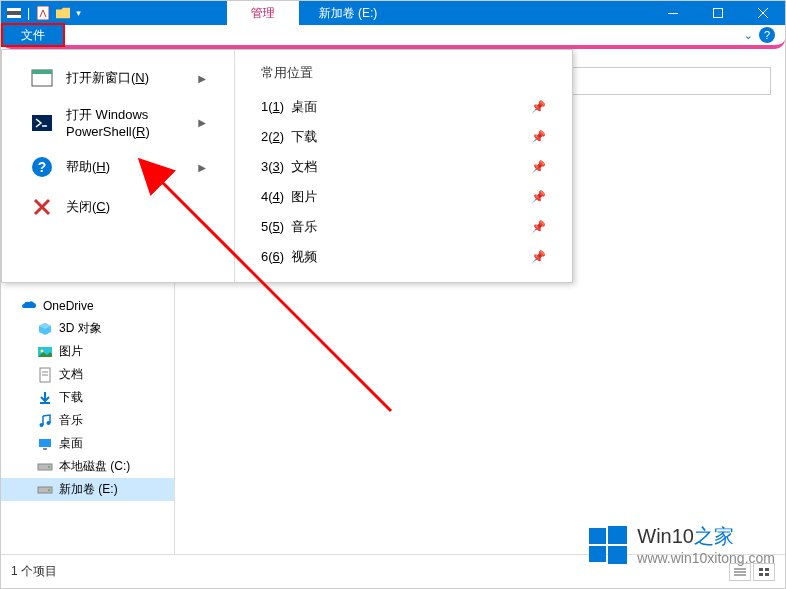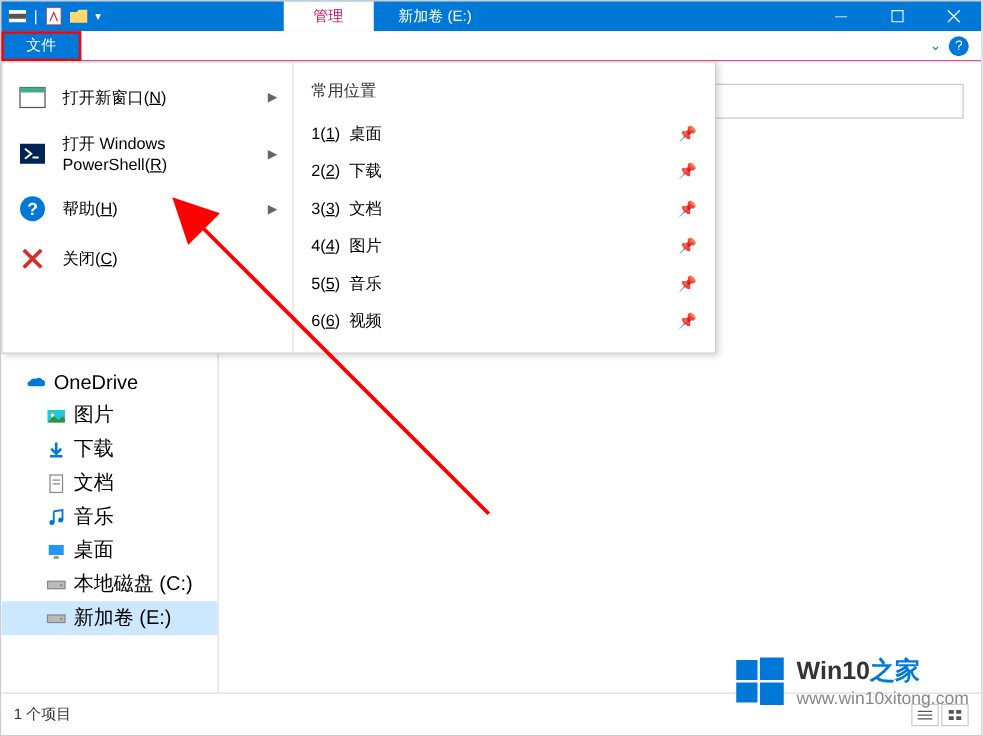--- a/index.html
+++ b/index.html
@@ -8,39 +8,39 @@
     
     .titlebar { height: 24px; background: #0078d7; color: #fff; display: flex; align-items: center; font-size: 12px; }
     .qat { display: flex; align-items: center; gap: 6px; padding: 0 6px; height: 100%; }
     .qat-icon { width: 14px; height: 14px; display: flex; align-items: center; justify-content: center; }
     .title-tab-mgmt { background: #fff; color: #be185d; height: 24px; padding: 0 24px; display: flex; align-items: center; margin-left: 140px; }
     .title-text { padding: 0 20px; }
     .win-controls { margin-left: auto; display: flex; }
     .win-btn { width: 45px; height: 24px; display: flex; align-items: center; justify-content: center; cursor: pointer; }
     
     
-    .ribbon-tabs { height: 24px; background: #fff; border-bottom: 1px solid #ec4899; display: flex; align-items: center; font-size: 12px; position: relative; }
+    .ribbon-tabs { height: 24px; background: #fff; border-bottom: 4px solid #ec4899; display: flex; align-items: center; font-size: 12px; position: relative; border-radius: 10px; }
     .file-tab { background: #0078d7; color: #fff; height: 24px; padding: 0 18px; display: flex; align-items: center; border: 2px solid red; box-sizing: border-box; }
     .ribbon-expand { margin-left: auto; padding: 0 10px; color: #0078d7; display: flex; align-items: center; gap: 6px; }
     .help-circle { width: 16px; height: 16px; border-radius: 50%; background: #0078d7; color: #fff; display: flex; align-items: center; justify-content: center; font-size: 11px; }
     
     
     .file-menu { position: absolute; top: 48px; left: 0; width: 572px; background: #fff; border: 1px solid #ccc; box-shadow: 2px 2px 6px rgba(0,0,0,0.2); z-index: 100; display: flex; }
-    .file-menu-left { width: 232px; padding: 8px 0; }
+    .file-menu-left { width: 232px; padding: 8px 16px; }
     .file-menu-item { display: flex; align-items: center; padding: 8px 12px; gap: 12px; font-size: 13px; cursor: pointer; position: relative; }
     .fm-icon { width: 24px; height: 24px; display: flex; align-items: center; justify-content: center; flex-shrink: 0; }
     .fm-arrow { margin-left: auto; color: #666; font-size: 10px; }
-    .file-menu-right { flex: 1; border-left: 1px solid #ddd; padding: 10px 0; }
+    .file-menu-right { flex: 1; border-left: 1px solid #ddd; padding: 10px 12px; }
     .fm-right-title { font-size: 13px; padding: 4px 14px 10px; color: #333; }
     .fm-right-item { display: flex; align-items: center; padding: 6px 14px; font-size: 13px; cursor: pointer; }
     .pin-icon { margin-left: auto; color: #888; font-size: 12px; }
     
     
     .content-area { position: absolute; top: 48px; left: 0; right: 0; bottom: 22px; display: flex; }
-    .nav-pane { width: 174px; border-right: 1px solid #ddd; background: #fff; font-size: 16px; overflow: hidden; padding-top: 246px; }
+    .nav-pane { width: 174px; border-right: 1px solid #ddd; background: #fff; font-size: 12px; overflow: hidden; padding-top: 246px; }
     .nav-item { display: flex; align-items: center; padding: 3px 6px 3px 20px; gap: 6px; cursor: pointer; white-space: nowrap; }
     .nav-item.indent { padding-left: 36px; }
     .nav-item.selected { background: #cce8ff; }
     .nav-icon { width: 16px; height: 16px; flex-shrink: 0; }
     
     .main-pane { flex: 1; display: flex; flex-direction: column; }
     .search-row { padding: 18px 14px 6px; }
     .search-box { border: 1px solid #ccc; padding: 4px 8px; display: flex; align-items: center; gap: 6px; font-size: 13px; color: #777; }
     .columns-header { display: flex; padding: 12px 14px 4px; font-size: 12px; color: #333; gap: 80px; }
     .file-row { display: flex; padding: 6px 14px; font-size: 12px; gap: 48px; }
@@ -50,21 +50,21 @@
     .view-toggles { margin-left: auto; display: flex; gap: 2px; }
     .view-toggle { width: 22px; height: 18px; border: 1px solid #ccc; display: flex; align-items: center; justify-content: center; cursor: pointer; }
     
     
     .red-arrow { position: absolute; top: 150px; left: 130px; z-index: 200; pointer-events: none; }
     
     
     .watermark { position: absolute; bottom: 22px; right: 10px; display: flex; align-items: center; gap: 8px; z-index: 50; }
     .watermark-logo { width: 42px; height: 42px; }
     .watermark-text { display: flex; flex-direction: column; }
-    .wm-main { font-size: 20px; color: #333; font-weight: 700; }
+    .wm-main { font-size: 20px; color: #333; font-weight: 400; }
     .wm-main .accent { color: #0078d7; }
     .wm-sub { font-size: 14px; color: #888; }
     
     u { text-decoration: underline; }
   </style>
 </head>
 <body>
 
 <div class="titlebar">
   <div class="qat">
@@ -120,40 +120,47 @@
 <div class="content-area">
   <div class="nav-pane">
     <div class="nav-item">
       <span class="nav-icon"><svg width="16" height="16" viewBox="0 0 16 16">
             <path d="M3 10 Q1 10 1 8 Q1 6 3 6 Q4 3 8 4 Q11 2 13 5 Q15 5 15 8 Q15 10 13 10 Z" fill="#0078d7"></path>
           </svg></span>
       <span>OneDrive</span>
     </div>
     <div class="nav-item indent">
       <span class="nav-icon"><svg width="16" height="16" viewBox="0 0 16 16">
+            <path d="M8 2 L14 5 L14 11 L8 14 L2 11 L2 5 Z" fill="#4fc3f7"></path>
+            <path d="M8 2 L14 5 L8 8 L2 5 Z" fill="#81d4fa"></path>
+          </svg></span>
+      <span>3D 对象</span>
+    </div>
+    <div class="nav-item indent">
+      <span class="nav-icon"><svg width="16" height="16" viewBox="0 0 16 16">
             <rect x="1" y="3" width="14" height="10" fill="#26c6da"></rect>
             <circle cx="5" cy="7" r="1.5" fill="#fff176"></circle>
             <path d="M1 13 L6 8 L10 11 L13 8 L15 10 L15 13 Z" fill="#388e3c"></path>
           </svg></span>
       <span>图片</span>
     </div>
     <div class="nav-item indent">
       <span class="nav-icon"><svg width="16" height="16" viewBox="0 0 16 16">
-            <path d="M8 2 L8 10 M4 7 L8 11 L12 7" stroke="#0078d7" stroke-width="2" fill="none"></path>
-            <line x1="3" y1="13" x2="13" y2="13" stroke="#0078d7" stroke-width="2"></line>
-          </svg></span>
-      <span>下载</span>
-    </div>
-    <div class="nav-item indent">
-      <span class="nav-icon"><svg width="16" height="16" viewBox="0 0 16 16">
             <rect x="3" y="1" width="10" height="14" fill="#fff" stroke="#888"></rect>
             <line x1="5" y1="5" x2="11" y2="5" stroke="#888"></line>
             <line x1="5" y1="8" x2="11" y2="8" stroke="#888"></line>
           </svg></span>
       <span>文档</span>
+    </div>
+    <div class="nav-item indent">
+      <span class="nav-icon"><svg width="16" height="16" viewBox="0 0 16 16">
+            <path d="M8 2 L8 10 M4 7 L8 11 L12 7" stroke="#0078d7" stroke-width="2" fill="none"></path>
+            <line x1="3" y1="13" x2="13" y2="13" stroke="#0078d7" stroke-width="2"></line>
+          </svg></span>
+      <span>下载</span>
     </div>
     <div class="nav-item indent">
       <span class="nav-icon"><svg width="16" height="16" viewBox="0 0 16 16">
             <path d="M6 3 L13 2 L13 10 M6 3 L6 12" stroke="#0078d7" stroke-width="1.5" fill="none"></path>
             <circle cx="4.5" cy="12" r="2" fill="#0078d7"></circle>
             <circle cx="11.5" cy="10" r="2" fill="#0078d7"></circle>
           </svg></span>
       <span>音乐</span>
     </div>
     <div class="nav-item indent">

